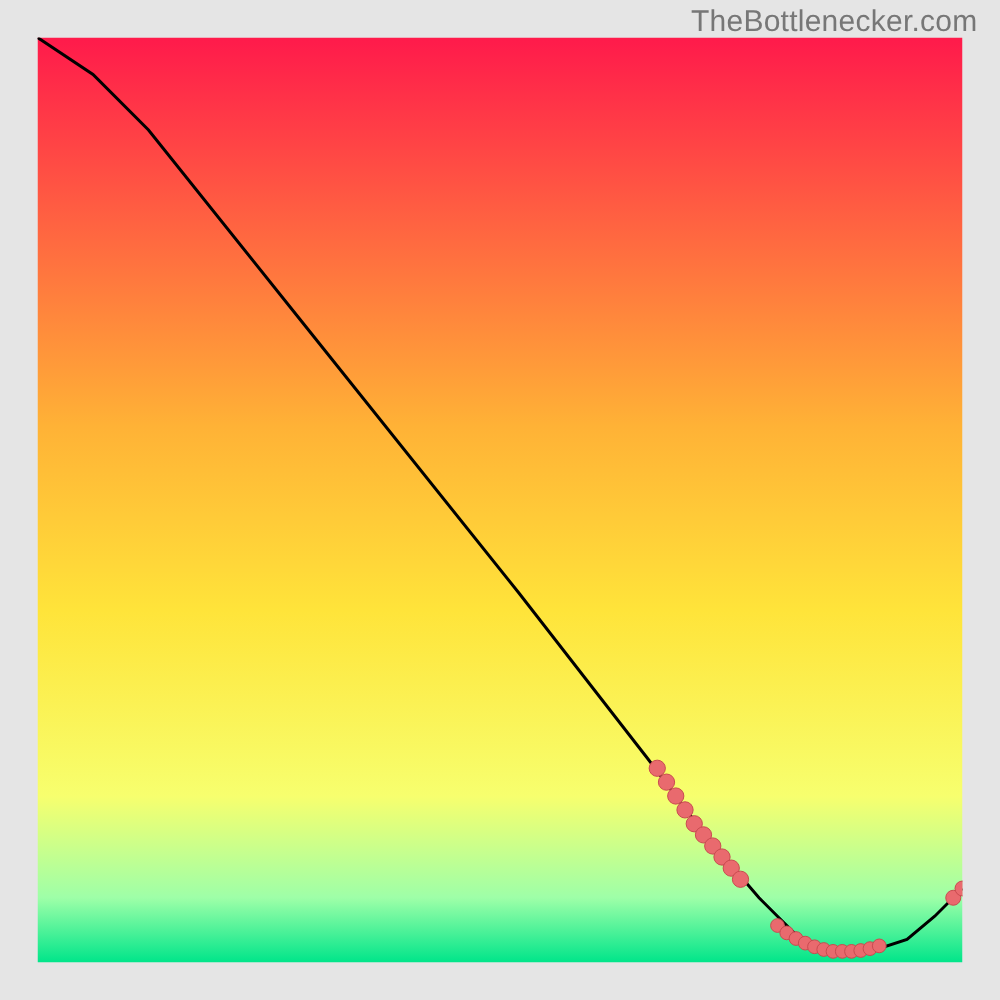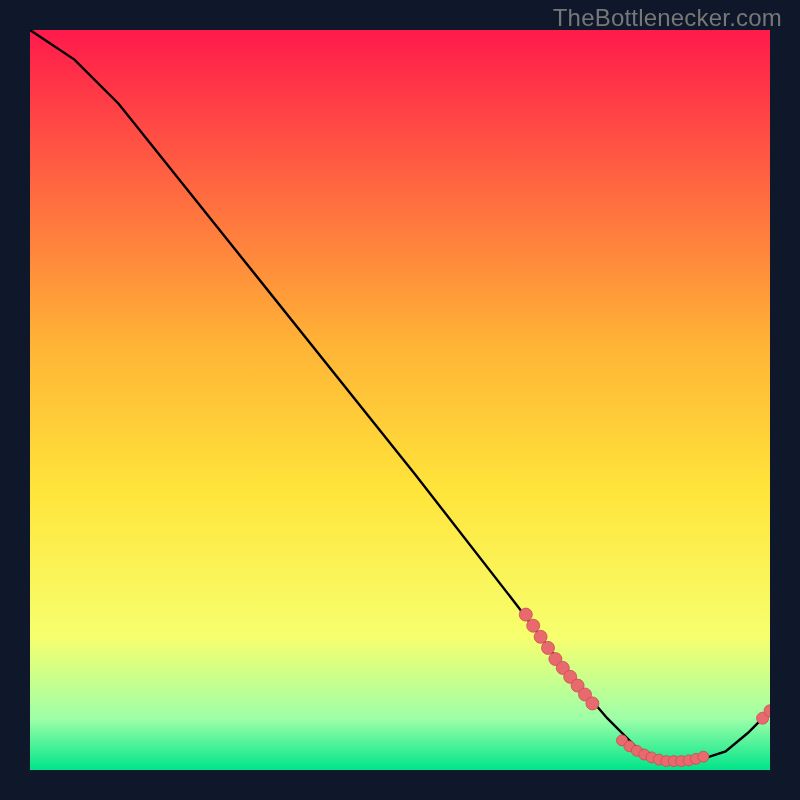--- a/index.html
+++ b/index.html
@@ -7,21 +7,21 @@
     padding: 0;
     width: 800px;
     height: 800px;
     background: #000;
     font-family: Arial, Helvetica, sans-serif;
   }
   .stage {
     position: relative;
     width: 800px;
     height: 800px;
-    background: #0f172a;
+    background: #e5e5e5;
   }
   .watermark {
     position: absolute;
     top: 4px;
     right: 18px;
     color: #777;
     font-size: 24px;
     font-weight: 500;
     letter-spacing: 0.2px;
     user-select: none;

